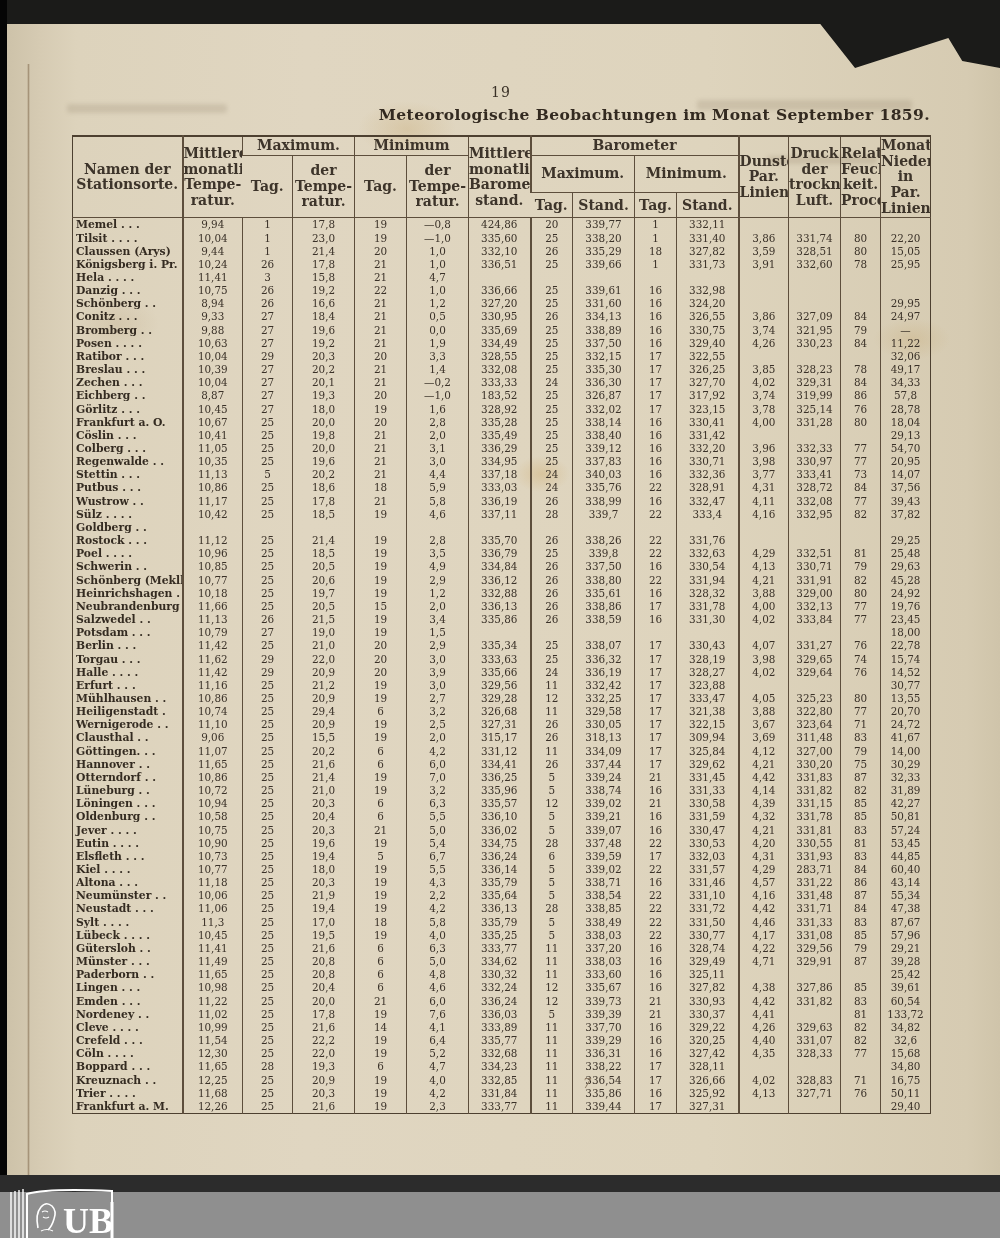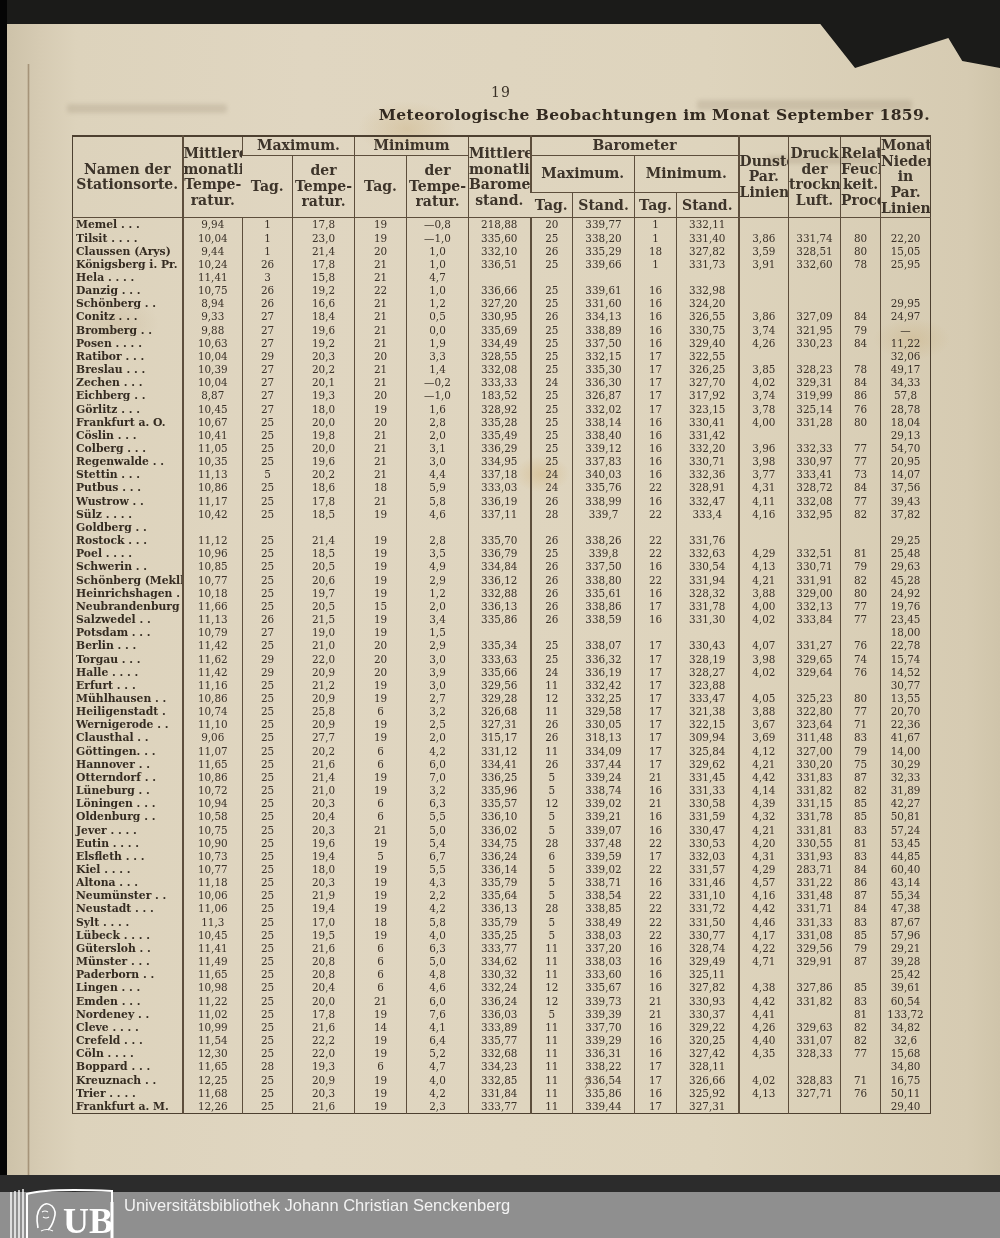--- a/index.html
+++ b/index.html
@@ -126,21 +126,21 @@
         </tr>
       </thead>
       <tbody>
           <tr>
             <td class="name">Memel  .  .  .</td>
             <td>9,94</td>
             <td>1</td>
             <td>17,8</td>
             <td>19</td>
             <td>—0,8</td>
-            <td>218,88</td>
+            <td>424,86</td>
             <td>20</td>
             <td>339,77</td>
             <td>1</td>
             <td>332,11</td>
             <td></td>
             <td></td>
             <td></td>
             <td></td>
           </tr>
           <tr>
@@ -752,21 +752,21 @@
             <td>333,47</td>
             <td>4,05</td>
             <td>325,23</td>
             <td>80</td>
             <td>13,55</td>
           </tr>
           <tr>
             <td class="name">Heiligenstadt  .</td>
             <td>10,74</td>
             <td>25</td>
-            <td>25,8</td>
+            <td>29,4</td>
             <td>6</td>
             <td>3,2</td>
             <td>326,68</td>
             <td>11</td>
             <td>329,58</td>
             <td>17</td>
             <td>321,38</td>
             <td>3,88</td>
             <td>322,80</td>
             <td>77</td>
@@ -780,27 +780,27 @@
             <td>19</td>
             <td>2,5</td>
             <td>327,31</td>
             <td>26</td>
             <td>330,05</td>
             <td>17</td>
             <td>322,15</td>
             <td>3,67</td>
             <td>323,64</td>
             <td>71</td>
-            <td>22,36</td>
+            <td>24,72</td>
           </tr>
           <tr>
             <td class="name">Clausthal  .  .</td>
             <td>9,06</td>
             <td>25</td>
-            <td>27,7</td>
+            <td>15,5</td>
             <td>19</td>
             <td>2,0</td>
             <td>315,17</td>
             <td>26</td>
             <td>318,13</td>
             <td>17</td>
             <td>309,94</td>
             <td>3,69</td>
             <td>311,48</td>
             <td>83</td>
@@ -1299,16 +1299,15 @@
           <line x1="15" y1="5" x2="15" y2="56"></line>
           <path d="M19 10 Q40 4 104 7 L104 56 L19 56 Z" stroke-width="2"></path>
           <path d="M30 44 Q27 30 33 23 Q38 17 44 22 Q49 27 46 35 Q44 42 40 46" stroke-width="1.6"></path>
           <path d="M34 28 Q37 26 40 28 M35 33 Q38 35 41 33 M33 47 Q39 44 45 47" stroke-width="1.2"></path>
         </g>
         <text x="55" y="49" font-family="Liberation Serif, serif" font-weight="bold" font-size="36" fill="#ffffff">UB</text>
         <line x1="104" y1="18" x2="104" y2="56" stroke="#ffffff" stroke-width="3"></line>
       </svg>
     </div>
     <div class="footer-text">
-      <div>Universitätsbibliothek Johann Christian Senckenberg</div>
     </div>
   </div>
 </div>
 
 </body></html>

